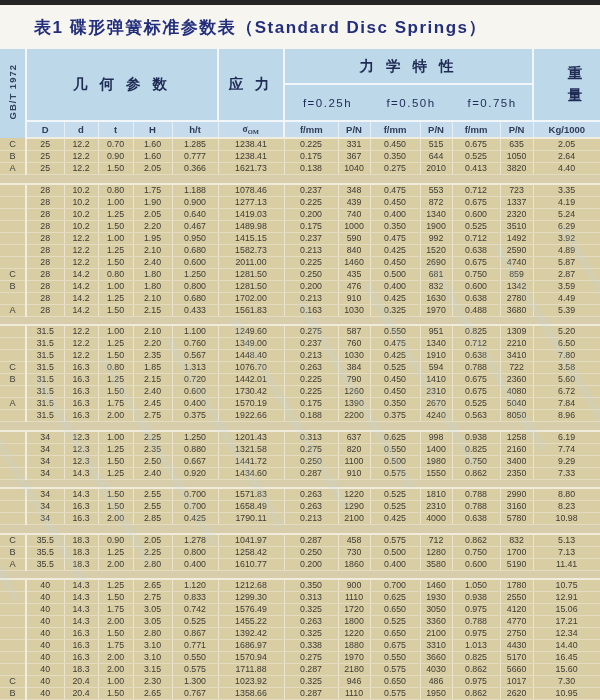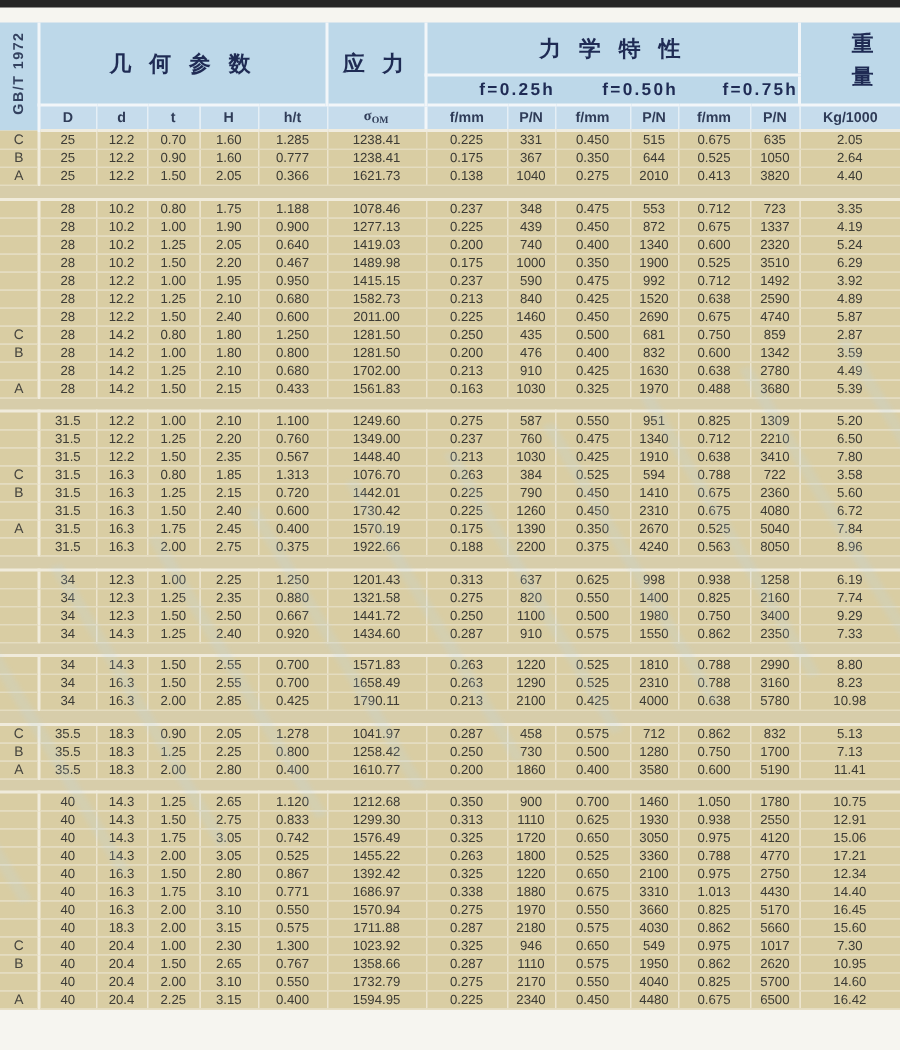--- a/index.html
+++ b/index.html
@@ -15,21 +15,21 @@
   thead th { background:#bdd8e9; color:#1f2b54; font-weight:bold; text-align:center; padding:0; }
   .h1 th.grp { font-size:14.5px; letter-spacing:4px; }
   th.cell-std { border-right:2px solid #f2f6f9; }
   .vert { writing-mode:vertical-rl; transform:rotate(180deg); font-size:9.5px; font-weight:bold;
           letter-spacing:1px; color:#33415f; margin:0 auto; }
   th.cell-mech { border-bottom:2px solid #f2f6f9; height:35px;margin-left:28px; }
   th.cell-stress { border-left:2px solid #f2f6f9; border-right:2px solid #f2f6f9;font-family:Liberation Serif, serif; }
   th.cell-weight { border-left:2px solid #f2f6f9; }
   th.cell-weight span { display:inline-block; width:17px; word-break:break-all; line-height:1.5;
                         font-size:14.5px;margin-left:16px; }
-  .h2 th { height:20px; font-size:11.5px; letter-spacing:1.5px; font-weight:bold;text-align:right; }
+  .h2 th { height:37px; font-size:11.5px; letter-spacing:1.5px; font-weight:normal; }
   .h3 th { height:17px; font-size:9.5px; font-weight:bold; color:#2f3c58;
            background:#c6dcec; border-top:2px solid #f2f6f9; border-bottom:2px solid #f0ecdf;
            border-left:1px solid rgba(255,255,255,.55); }
   .h3 th:first-child { border-left:none; }
   .h3 .sub { font-size:6.5px; vertical-align:-2px; }
 
   
   tbody td { background:#d9cda3; font-size:8.8px; color:#3c3b35; text-align:center;
              height:11.5px; line-height:11px; padding:0;
              border-right:1px solid #ece4cd; border-bottom:1px solid #e4dcc0; }
@@ -41,20 +41,21 @@
                transform:rotate(-16deg); pointer-events:none; opacity:.30; filter:blur(1.5px);
                background:
                  repeating-linear-gradient(75deg, rgba(185,215,238,0) 0 30px,
                    rgba(185,215,238,.55) 30px 38px, rgba(185,215,238,0) 38px 66px); }
 </style>
 </head>
 <body>
 
 <div class="page">
   <div class="topbar"></div>
+  <div class="title">表1 碟形弹簧标准参数表（Standard Disc Springs）</div>
 
   <table>
     <colgroup>
       <col style="width:26px">
         <col style="width:38px">
         <col style="width:34px">
         <col style="width:35px">
       <col style="width:39px">
         <col style="width:46px">
         <col style="width:66px">
@@ -764,21 +765,21 @@
           <td class="grade">C</td>
           <td class="">40</td>
           <td class="">20.4</td>
           <td class="">1.00</td>
           <td class="">2.30</td>
           <td class="">1.300</td>
           <td class="">1023.92</td>
           <td class="">0.325</td>
           <td class="">946</td>
           <td class="">0.650</td>
-          <td class="">549</td>
+          <td class="">486</td>
           <td class="">0.975</td>
           <td class="">1017</td>
           <td class="">7.30</td>
         </tr>
         <tr>
           <td class="grade">B</td>
           <td class="">40</td>
           <td class="">20.4</td>
           <td class="">1.50</td>
           <td class="">2.65</td>

